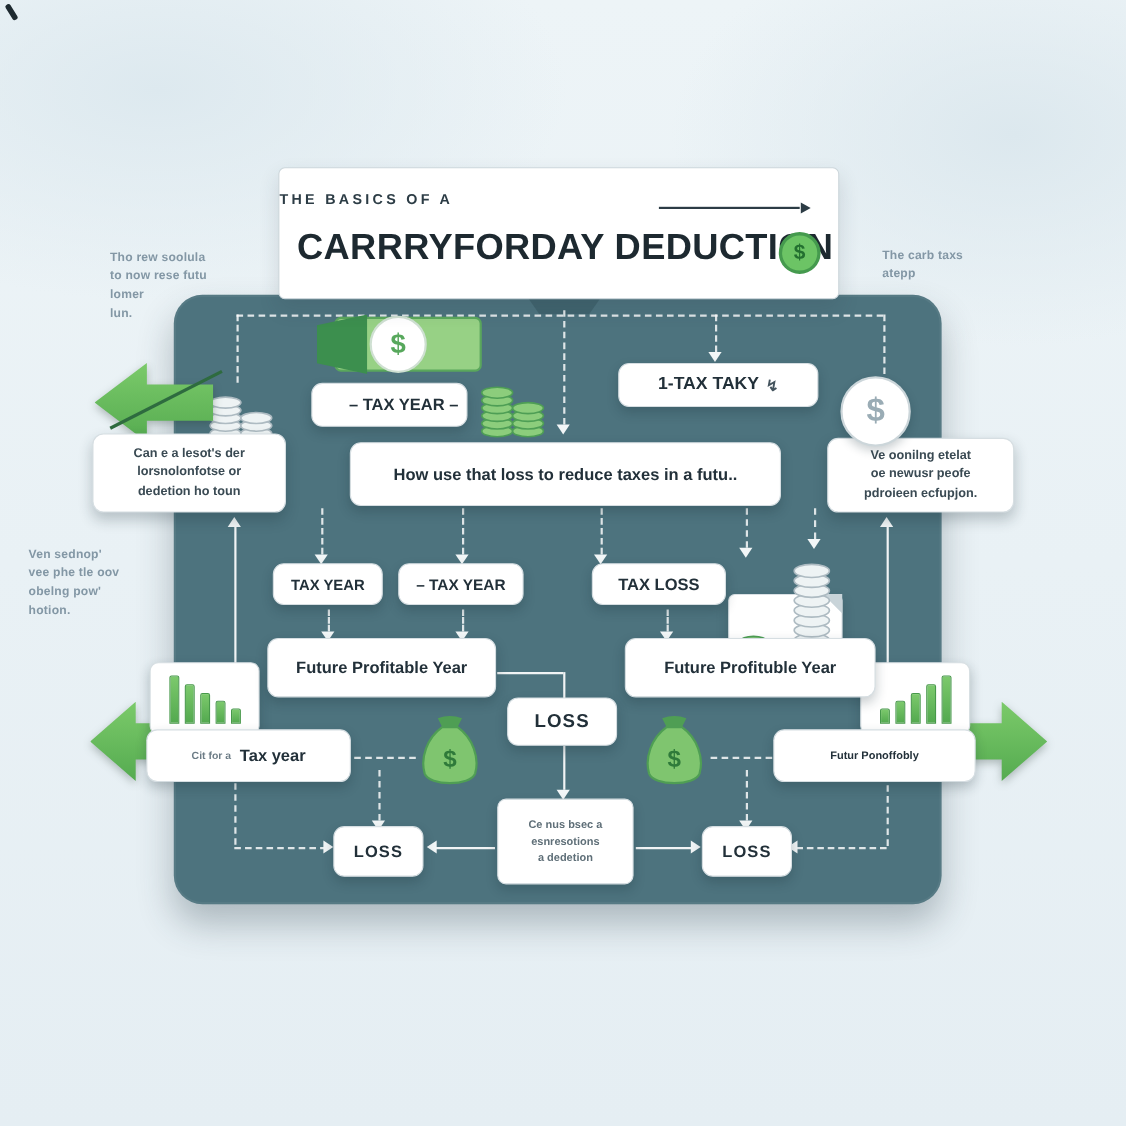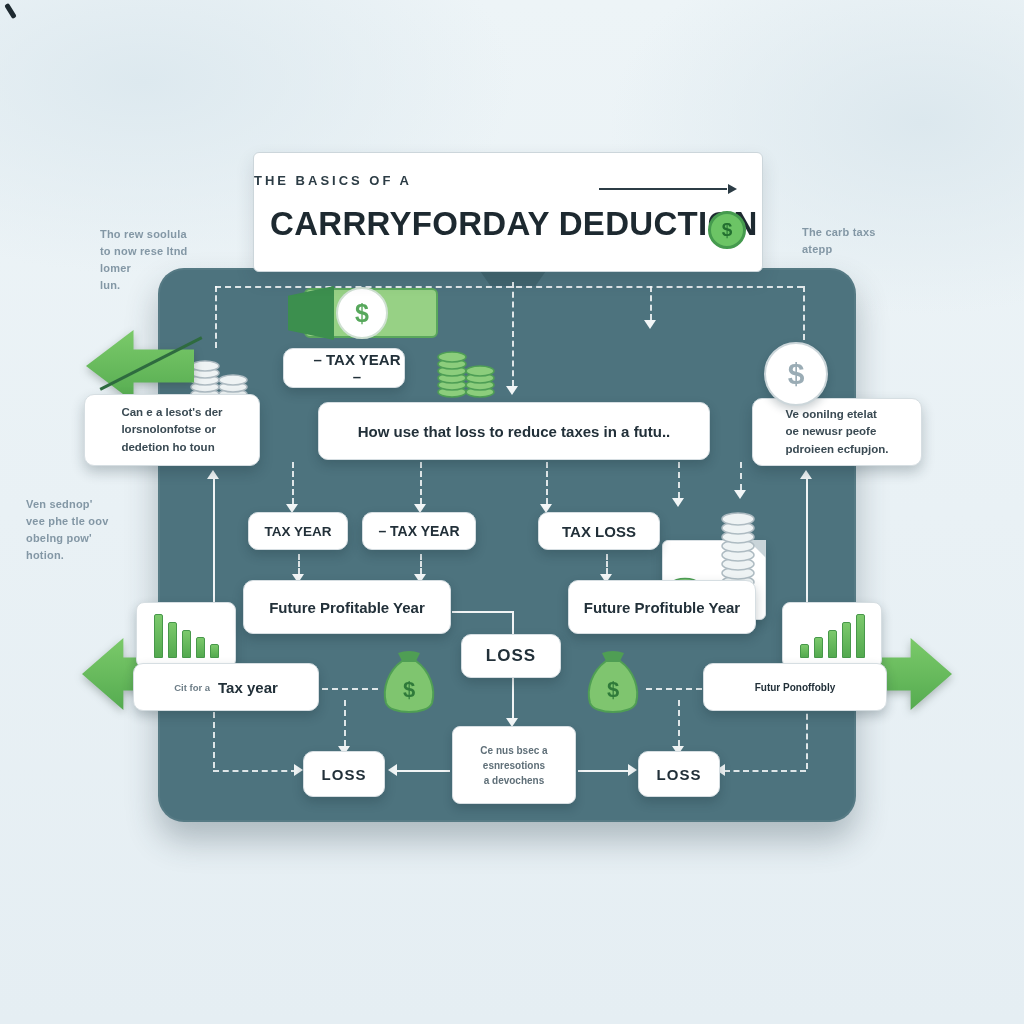--- a/index.html
+++ b/index.html
@@ -45,21 +45,21 @@
   .ah.up { border-left:6px solid transparent; border-right:6px solid transparent; border-bottom:9px solid #f2f6f7; }
   .ah.left { border-top:6px solid transparent; border-bottom:6px solid transparent; border-right:9px solid #f2f6f7; }
   .ah.right { border-top:6px solid transparent; border-bottom:6px solid transparent; border-left:9px solid #f2f6f7; }
 
   .node { position:absolute; background:#fff; border:1.5px solid #d6dee2; border-radius:10px;
     box-shadow:0 5px 11px rgba(20,40,50,.24); display:flex; align-items:center;
     justify-content:center; text-align:center; color:#223039; font-weight:700; z-index:5; }
   .callout { position:absolute; background:#fff; border:1.5px solid #d6dee2; border-radius:10px;
     box-shadow:0 6px 13px rgba(20,40,50,.24); color:#3a4a53; font-weight:700;
     font-size:11.5px; line-height:1.5; display:flex; align-items:center; justify-content:center;
-    white-space:pre-line; z-index:5; }
+    text-align:center; white-space:pre-line; z-index:5; }
   .note { position:absolute; background:#fff; border:1.5px solid #d6dee2; border-radius:8px;
     box-shadow:0 5px 10px rgba(20,40,50,.22); color:#5f6f78; font-weight:600;
     font-size:10px; line-height:1.5; display:flex; align-items:center; justify-content:center;
     text-align:center; white-space:pre-line; z-index:5; }
 
   .icon { position:absolute; z-index:3; }
   .dcircle { position:absolute; width:64px; height:64px; background:#fff;
     border:2px solid #ccd6da; border-radius:50%; box-shadow:0 4px 9px rgba(20,40,50,.22);
     display:flex; align-items:center; justify-content:center; font-size:30px; font-weight:700;
     color:#9aacb5; z-index:6; }
@@ -98,21 +98,21 @@
   .zig { margin-left:6px; font-size:14px; color:#44545e; font-weight:700; }
 </style>
 </head>
 <body>
 
 <div class="stage">
 
   <div class="pen-mark"></div>
 
   <div class="ann" style="left:100px; top:226px; width:140px;">Tho rew soolula
-to now rese ltnd
+to now rese futu
 lomer
 lun.</div>
   <div class="ann" style="left:802px; top:224px; width:110px;">The carb taxs
 atepp</div>
   <div class="ann" style="left:26px; top:496px; width:100px;">Ven sednop'
 vee phe tle oov
 obelng pow'
 hotion.</div>
 
   <div class="panel"></div>
@@ -287,24 +287,28 @@
       <div class="fill"></div>
     </div>
   <div class="diag"></div>
   <div class="garrow left" style="left:82px; top:638px; width:94px; height:72px;">
       <div class="fill"></div>
     </div>
   <div class="garrow right" style="left:858px; top:638px; width:94px; height:72px;">
       <div class="fill"></div>
     </div>
 
-  <div class="node" style="left:283px; top:348px; width:122px; height:40px; font-size:15px;padding-left:26px;">
+  <div class="node" style="left:283px; top:348px; width:142px; height:40px; font-size:15px;padding-left:26px;">
       <span>– TAX YEAR –</span>
     </div>
 
+  <div class="node" style="left:562px; top:330px; width:182px; height:40px; font-size:16px;">
+    <span>1-TAX TAKY</span>
+    <span class="zig">↯</span>
+  </div>
 
   <div class="node" style="left:318px; top:402px; width:392px; height:58px; font-size:15px;">
       <span>How use that loss to reduce taxes in a futu..</span>
     </div>
 
   <div class="callout" style="left:84px; top:394px; width:176px; height:72px;">Can e a lesot's der
 lorsnolonfotse or
 dedetion ho toun</div>
   <div class="callout" style="left:752px; top:398px; width:170px; height:68px;">Ve oonilng etelat
 oe newusr peofe
@@ -316,39 +320,39 @@
   <div class="node" style="left:362px; top:512px; width:114px; height:38px; font-size:14px;">
       <span>– TAX YEAR</span>
     </div>
   <div class="node" style="left:538px; top:512px; width:122px; height:38px; font-size:15px;">
       <span>TAX LOSS</span>
     </div>
 
   <div class="node" style="left:243px; top:580px; width:208px; height:54px; font-size:15px;">
       <span>Future Profitable Year</span>
     </div>
-  <div class="node" style="left:568px; top:580px; width:188px; height:54px; font-size:15px;">
+  <div class="node" style="left:568px; top:580px; width:228px; height:54px; font-size:15px;">
       <span>Future Profituble Year</span>
     </div>
 
   <div class="node" style="left:461px; top:634px; width:100px; height:44px; font-size:17px; letter-spacing:1px;">
       <span>LOSS</span>
     </div>
 
   <div class="node" style="left:133px; top:663px; width:186px; height:48px;">
     <span class="cit-small">Cit for a</span>
     <span style="font-size:15px;">Tax year</span>
   </div>
   <div class="node" style="left:703px; top:663px; width:184px; height:48px; font-size:10px;">
       <span>Futur Ponoffobly</span>
     </div>
 
   <div class="note" style="left:452px; top:726px; width:124px; height:78px;">Ce nus bsec a
 esnresotions
-a devochens</div>
+a dedetion</div>
 
   <div class="node" style="left:303px; top:751px; width:82px; height:46px; font-size:15px; letter-spacing:1px;">
       <span>LOSS</span>
     </div>
   <div class="node" style="left:638px; top:751px; width:82px; height:46px; font-size:15px; letter-spacing:1px;">
       <span>LOSS</span>
     </div>
 
 </div>
 

